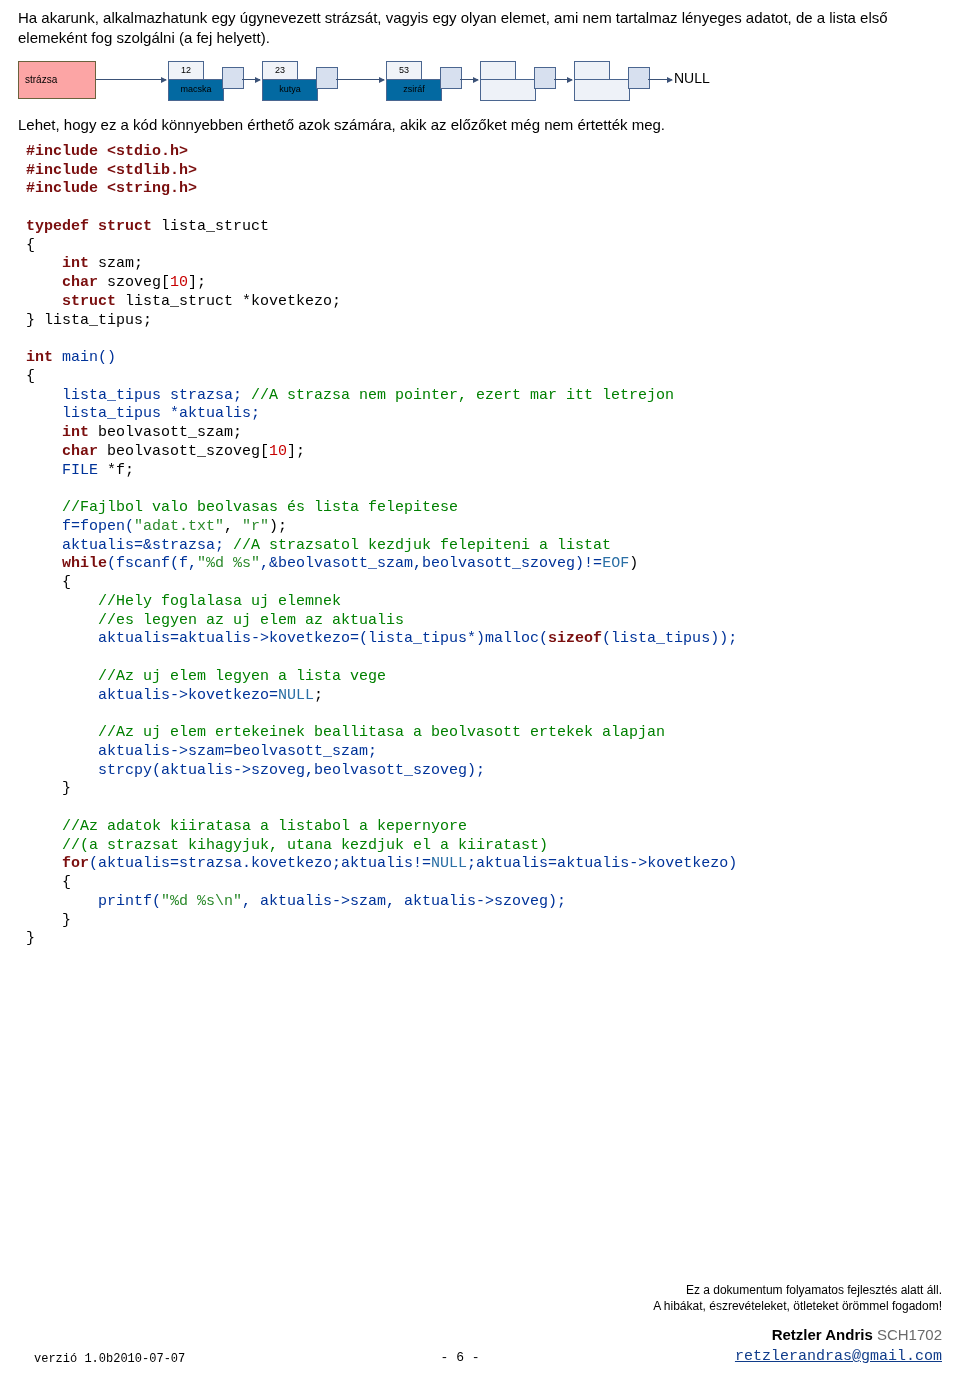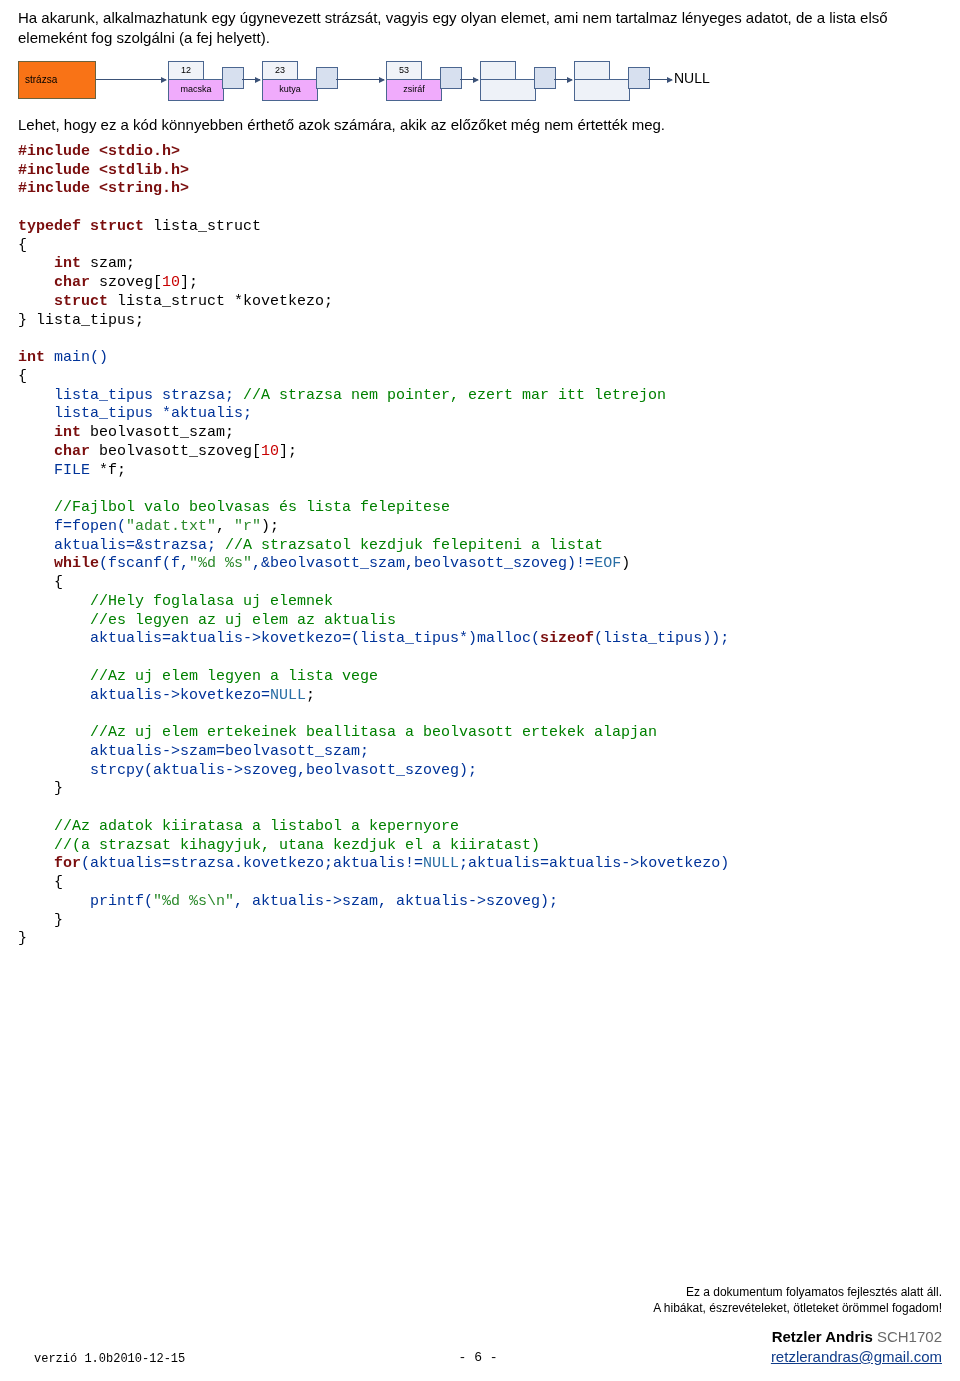--- a/index.html
+++ b/index.html
@@ -23,21 +23,21 @@
   .diagram {
     position: relative;
     width: 700px;
     height: 48px;
     margin: 8px 0 10px 0;
   }
   .node-strazsa {
     position: absolute;
     left: 0; top: 4px;
     width: 78px; height: 38px;
-    background: #f97316;
+    background: #fca5a5;
     border: 0.5px solid #6b623d;
     font-size: 10px;
     color: #000;
     display: flex;
     align-items: center;
     padding-left: 6px;
     box-sizing: border-box;
   }
   .node-pair {
     position: absolute;
@@ -55,21 +55,21 @@
     background:#f0f3f8;
   }
   .node-label {
     position: absolute;
     left: 0; top: 18px;
     width: 54px; height: 20px;
     display: flex;
     align-items: center;
     justify-content: center;
     font-size: 9px;
-    background:#f0abfc;
+    background:#0369a1;
     border: 1px solid #4b6690;
   }
   .node-ptr-sq {
     position: absolute;
     top: 10px;
     width: 20px; height: 20px;
     background:#d7e0ef;
     border: 1px solid #4b6690;
   }
   .arrow {
@@ -87,21 +87,21 @@
     border-bottom: 3px solid transparent;
   }
   .null-label {
     position: absolute;
     font-size: 14px;
   }
   pre.code {
     font-family: "Courier New", Courier, monospace;
     font-size: 15px;
     line-height: 1.25;
-    margin: 4px 0;
+    margin: 4px 8px;
     white-space: pre;
   }
   .kw   { color: #7a0e0e; font-weight: bold; }
   .fn   { color: #003399; }
   .var  { color: #003399; }
   .num  { color: #c80000; }
   .str  { color: #2c8a2c; }
   .cmt  { color: #008000; }
   .lit  { color: #2a6fa5; }
   .footer {
@@ -130,20 +130,21 @@
     font-family: "Courier New", monospace;
     font-size: 13px;
   }
   .foot-right {
     text-align: right;
     font-size: 15px;
   }
   .link {
     color: #103c8a;
     text-decoration: underline;
+    font-family: Liberation Mono, monospace;
   }
   .author-name { color: #6a6a6a; }
 </style>
 </head>
 <body>
 
 <div class="page">
 
   <p class="para">Ha akarunk, alkalmazhatunk egy úgynevezett strázsát, vagyis egy olyan elemet, ami nem tartalmaz lényeges adatot, de a lista első elemeként fog szolgálni (a fej helyett).</p>
 
@@ -237,21 +238,21 @@
 <span>}</span></pre>
 
   <div class="footer">
     <div class="foot-upper">
       <div>Ez a dokumentum folyamatos fejlesztés alatt áll.</div>
       <div>A hibákat, észrevételeket, ötleteket örömmel fogadom!</div>
     </div>
     <div class="foot-lower">
       <div class="foot-left">
         <span>verzió 1.0b</span>
-        <span>2010-12-15</span>
+        <span>2010-07-07</span>
       </div>
       <div class="foot-center">- 6 -</div>
       <div class="foot-right">
         <div>
           <b>Retzler Andris</b><span class="author-name"> SCH1702</span>
         </div>
         <div>
           <span class="link">retzlerandras@gmail.com</span>
         </div>
       </div>

